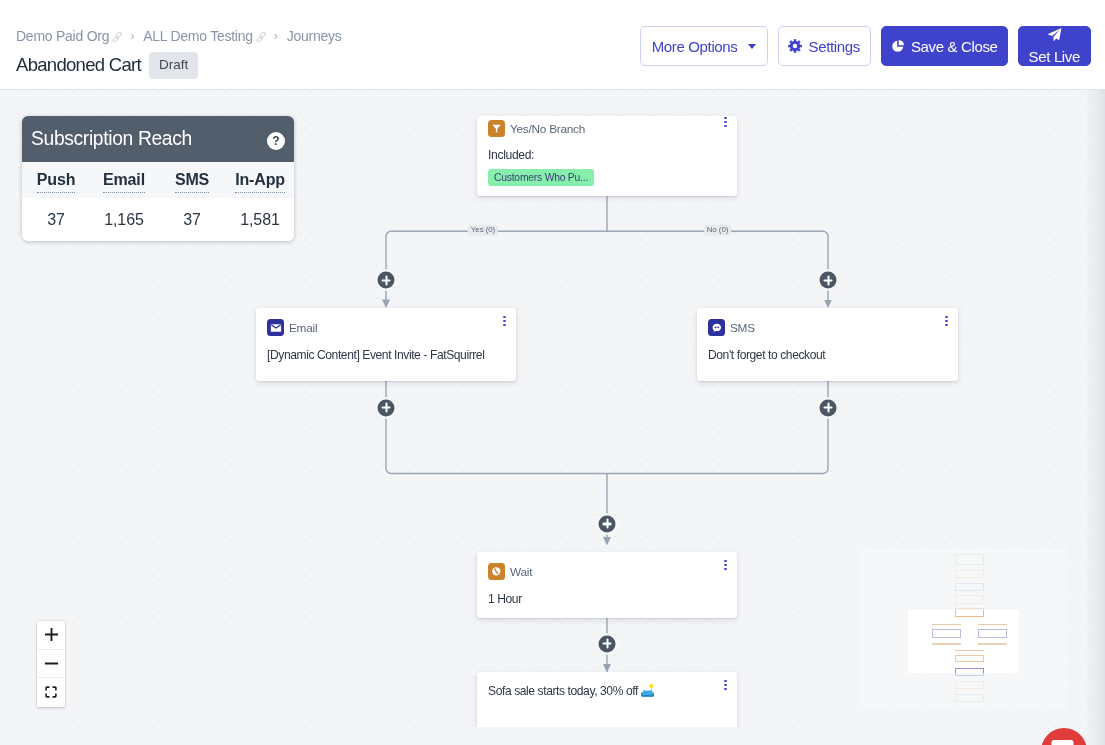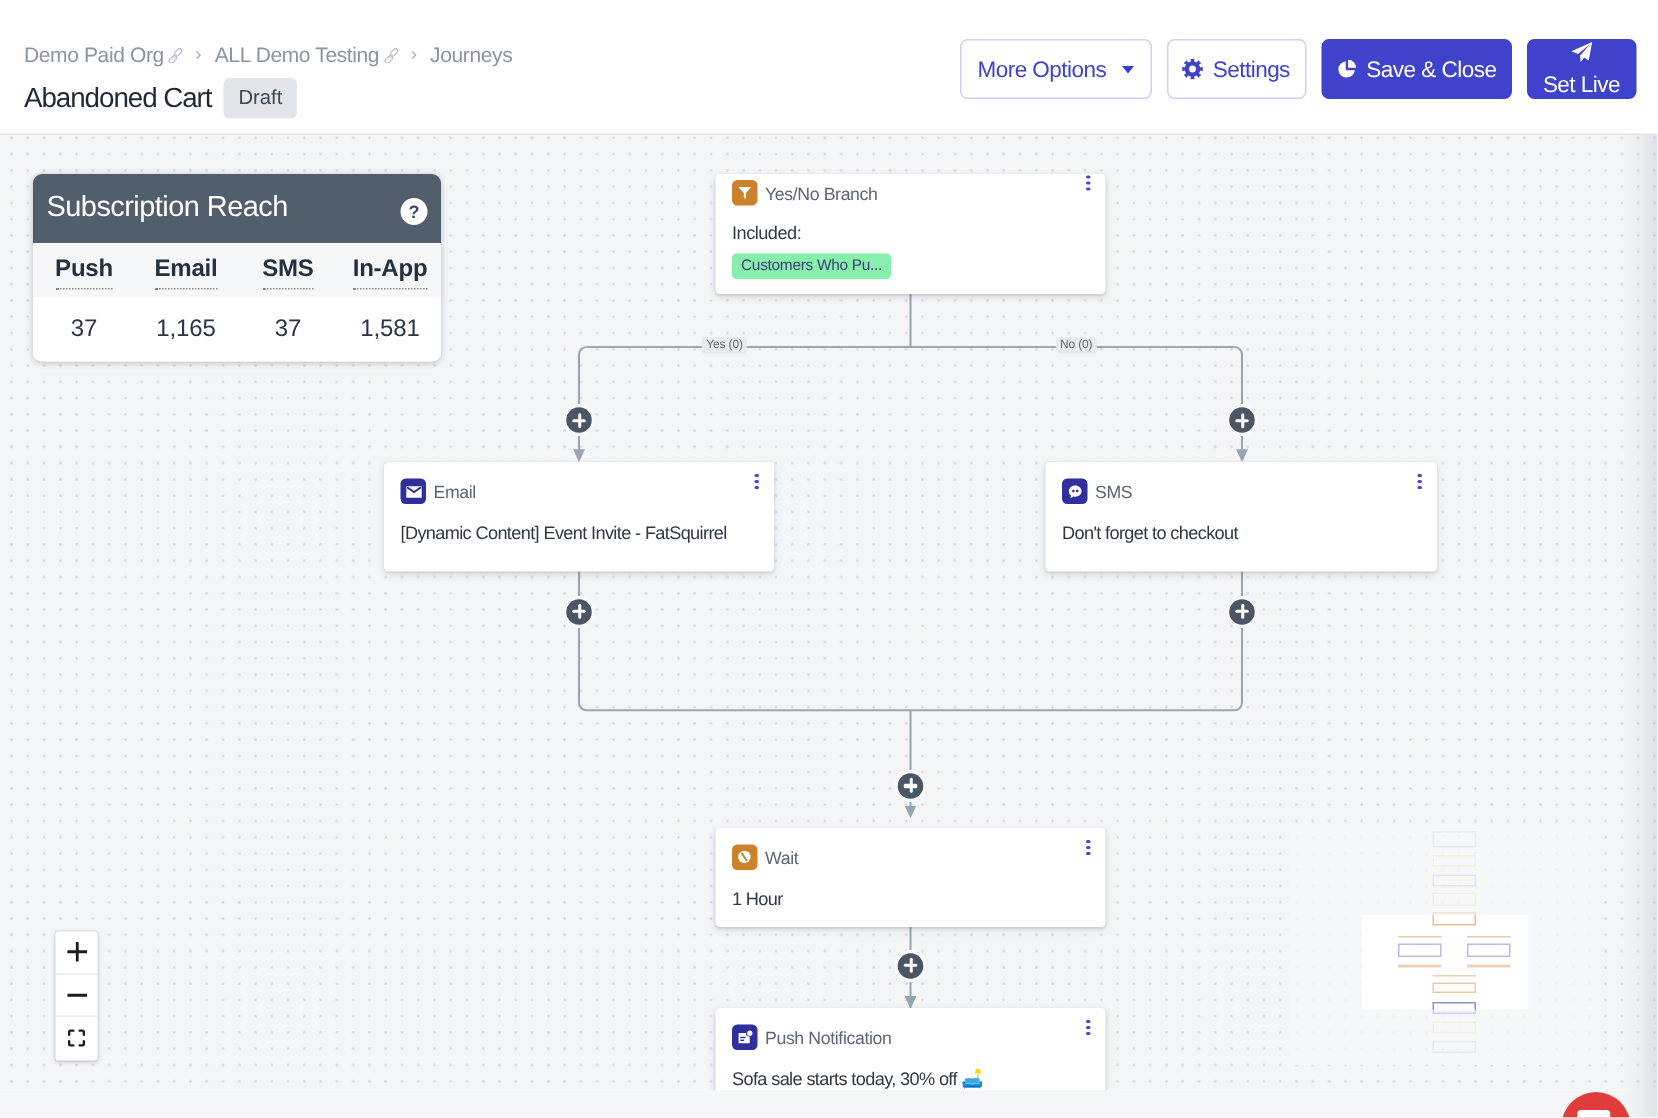--- a/index.html
+++ b/index.html
@@ -276,32 +276,20 @@
       </div>
       <div class="node-menu">
           <i></i>
           <i></i>
           <i></i>
         </div>
       <div class="node-body">1 Hour</div>
     </div>
 
     <div class="node" style="left:477px;top:582px;width:260px;height:66px;">
-      <div class="node-head">
-        <div class="node-icon" style="background:#2f2f9e;">
-          <svg width="11.5" height="11.5" viewBox="0 0 14 14">
-              <path fill="#fff" d="M1.7 3.2h6.1v2.0H9.1v6.3H1.7z"></path>
-              <path fill="#fff" d="M8.6 6.0h2.1v5.5H8.6z"></path>
-              <rect x="3.1" y="6.3" width="4.2" height="1.15" fill="#2f2f9e"></rect>
-              <rect x="3.1" y="8.6" width="3.0" height="1.15" fill="#2f2f9e"></rect>
-              <circle cx="10.8" cy="3.4" r="2.1" fill="#fff"></circle>
-            </svg>
-        </div>
-        <div class="node-title">Push Notification</div>
-      </div>
       <div class="node-menu">
           <i></i>
           <i></i>
           <i></i>
         </div>
       <div class="node-body">Sofa sale starts today, 30% off 🛋️</div>
     </div>
 
     <div class="edge-label" style="left:483px;top:140.2px;">Yes (0)</div>
     <div class="edge-label" style="left:717.5px;top:140.2px;">No (0)</div>

